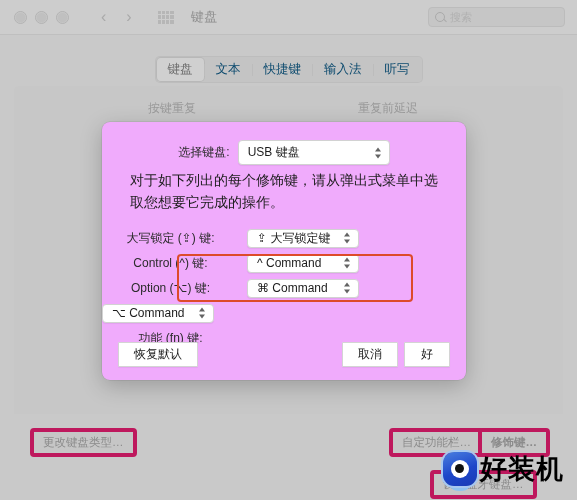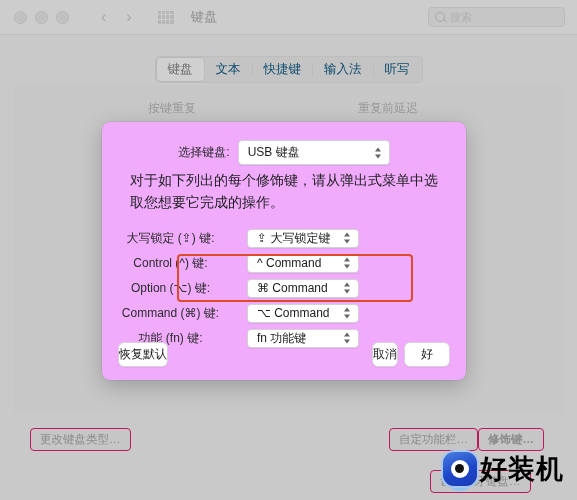--- a/index.html
+++ b/index.html
@@ -152,21 +152,21 @@
   }
   #lbl-key-repeat { top: 100px; left: 148px; }
   #lbl-delay      { top: 100px; left: 358px; }
 
   
   .btn-flat {
     position: absolute;
     font-size: 11.5px;
     color: #8b8b8b;
     background: #c6c6c6;
-    border: 1px solid #be185d;
+    border: 4px solid #be185d;
     border-radius: 4px;
     padding: 3px 9px;
     white-space: nowrap;
     box-sizing: border-box;
   }
   #btn-change-type { left: 30px;  top: 428px; }
   #btn-customize   { left: 389px; top: 428px; }
   #btn-modifier    { left: 478px; top: 428px; font-weight: bold; }
   #btn-bluetooth   { left: 430px; top: 470px; }
 
@@ -280,22 +280,22 @@
     left: 0; right: 0;
     bottom: 14px;
     height: 24px;
   }
   .btn {
     position: absolute;
     font-size: 12px;
     color: #1c1c1c;
     background: #ffffff;
     border: 1px solid #d4d4d4;
-    border-radius: 6px;
-    padding: 3px 0;
+    border-radius: 1px;
+    padding: 3px 15px;
     box-shadow: 0 1px 1px rgba(0,0,0,.05);
     white-space: nowrap;
     box-sizing: border-box;
   }
   #btn-restore { left: 16px; top: 0; }
   #btn-cancel  { right: 68px; top: 0; }
   #btn-ok      { right: 16px; top: 0; min-width: 46px; text-align: center; }
 
   
   .watermark {
@@ -441,33 +441,28 @@
 
       <div class="mrow">
         <span class="lbl">Option (⌥) 键:</span>
         <span class="popup">
           <span>⌘ Command</span>
           <span class="chev"></span>
         </span>
       </div>
 
       <div class="mrow">
-        <span class="lbl">Command (⌘) 键:</span>
         <span class="popup">
           <span>⌥ Command</span>
           <span class="chev"></span>
         </span>
       </div>
 
       <div class="mrow">
         <span class="lbl">功能 (fn) 键:</span>
-        <span class="popup">
-          <span>fn 功能键</span>
-          <span class="chev"></span>
-        </span>
       </div>
 
     </div>
 
     <div class="highlight-box"></div>
 
     <div class="sheet-footer">
       <div class="btn" id="btn-restore">恢复默认</div>
       <div class="btn" id="btn-cancel">取消</div>
       <div class="btn" id="btn-ok">好</div>

